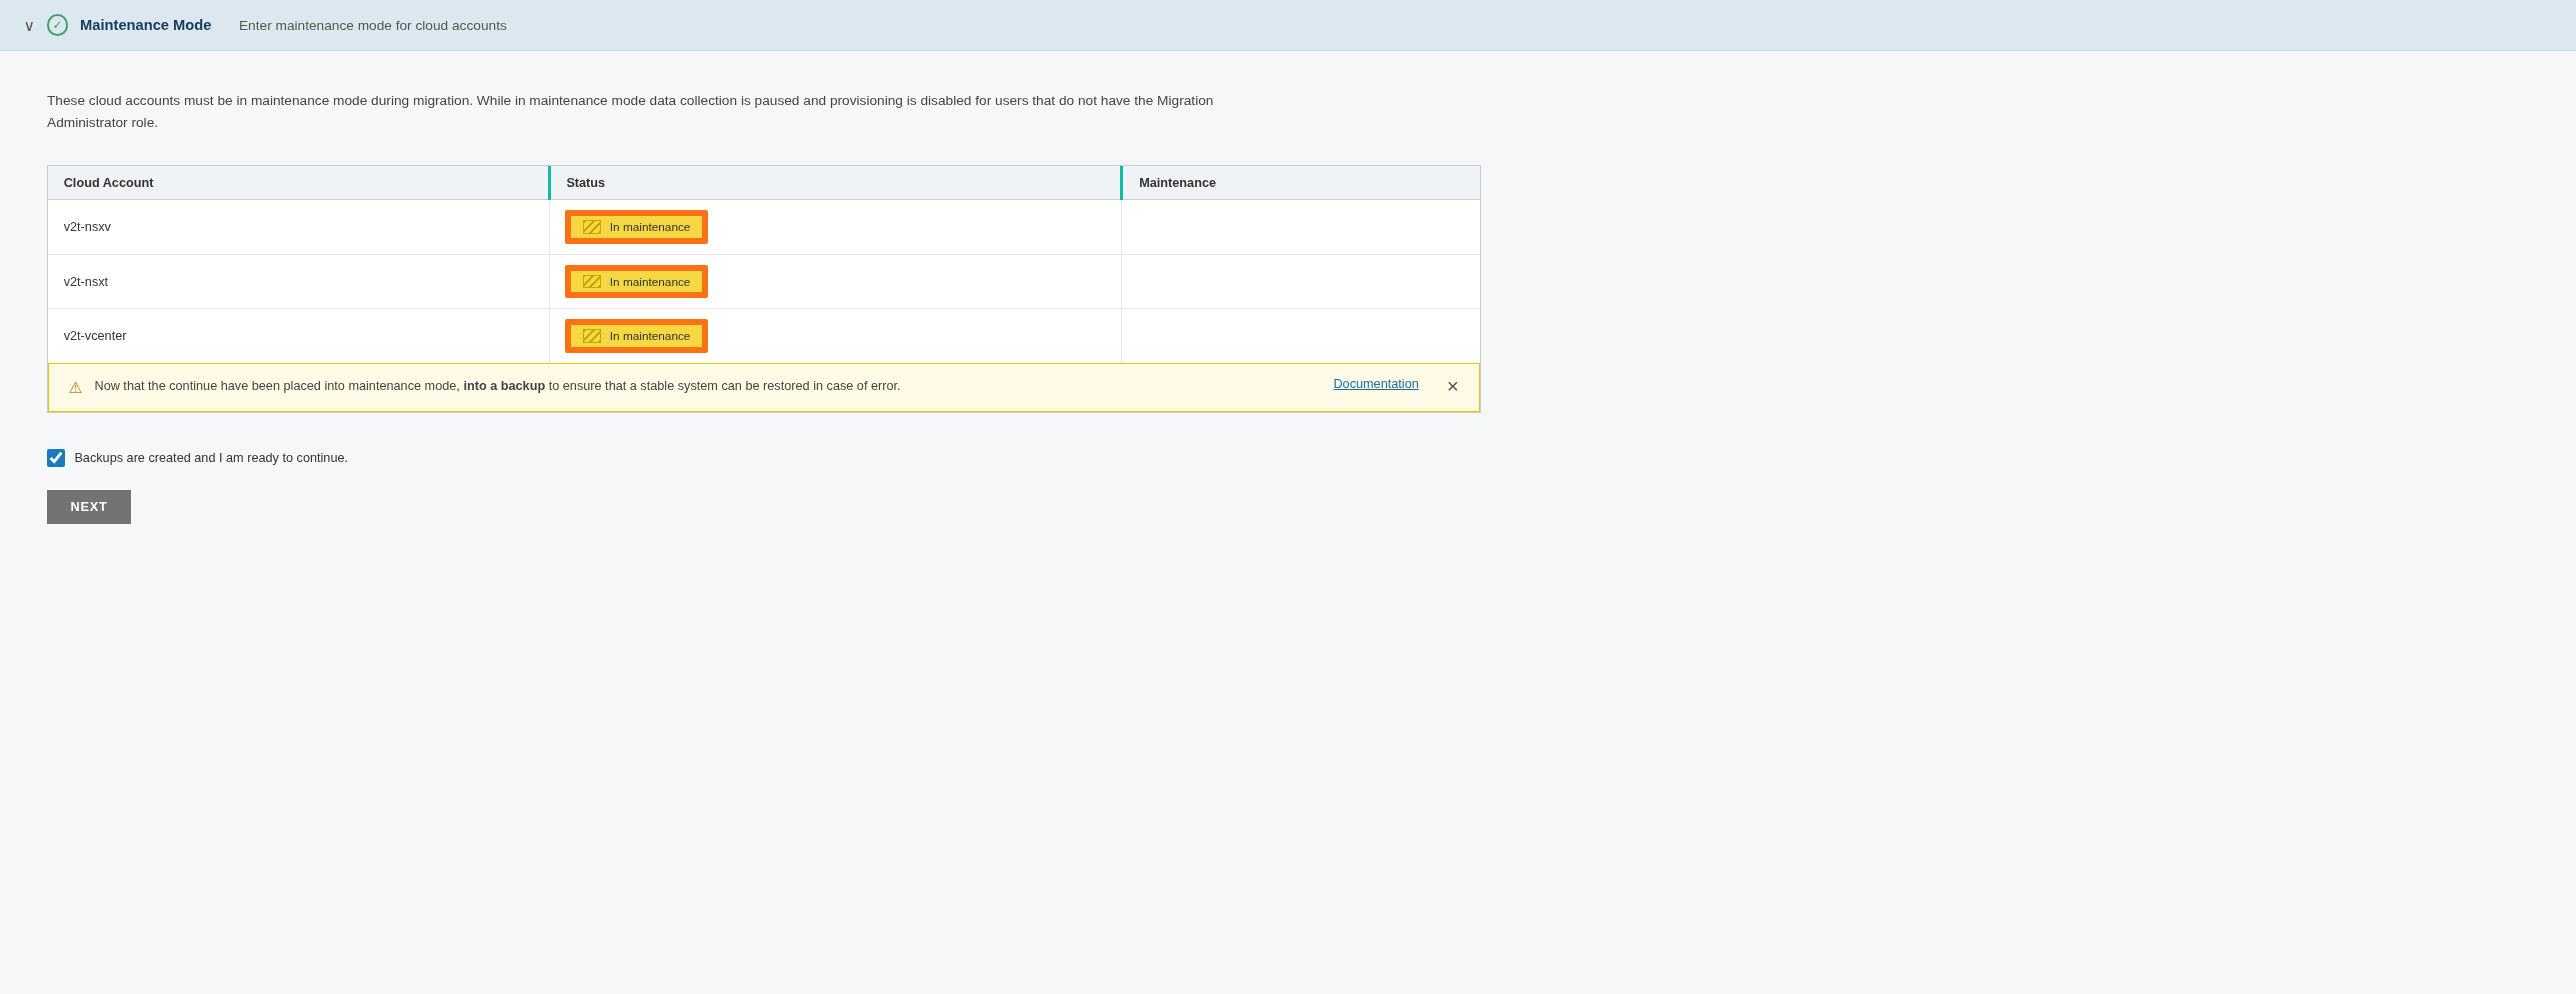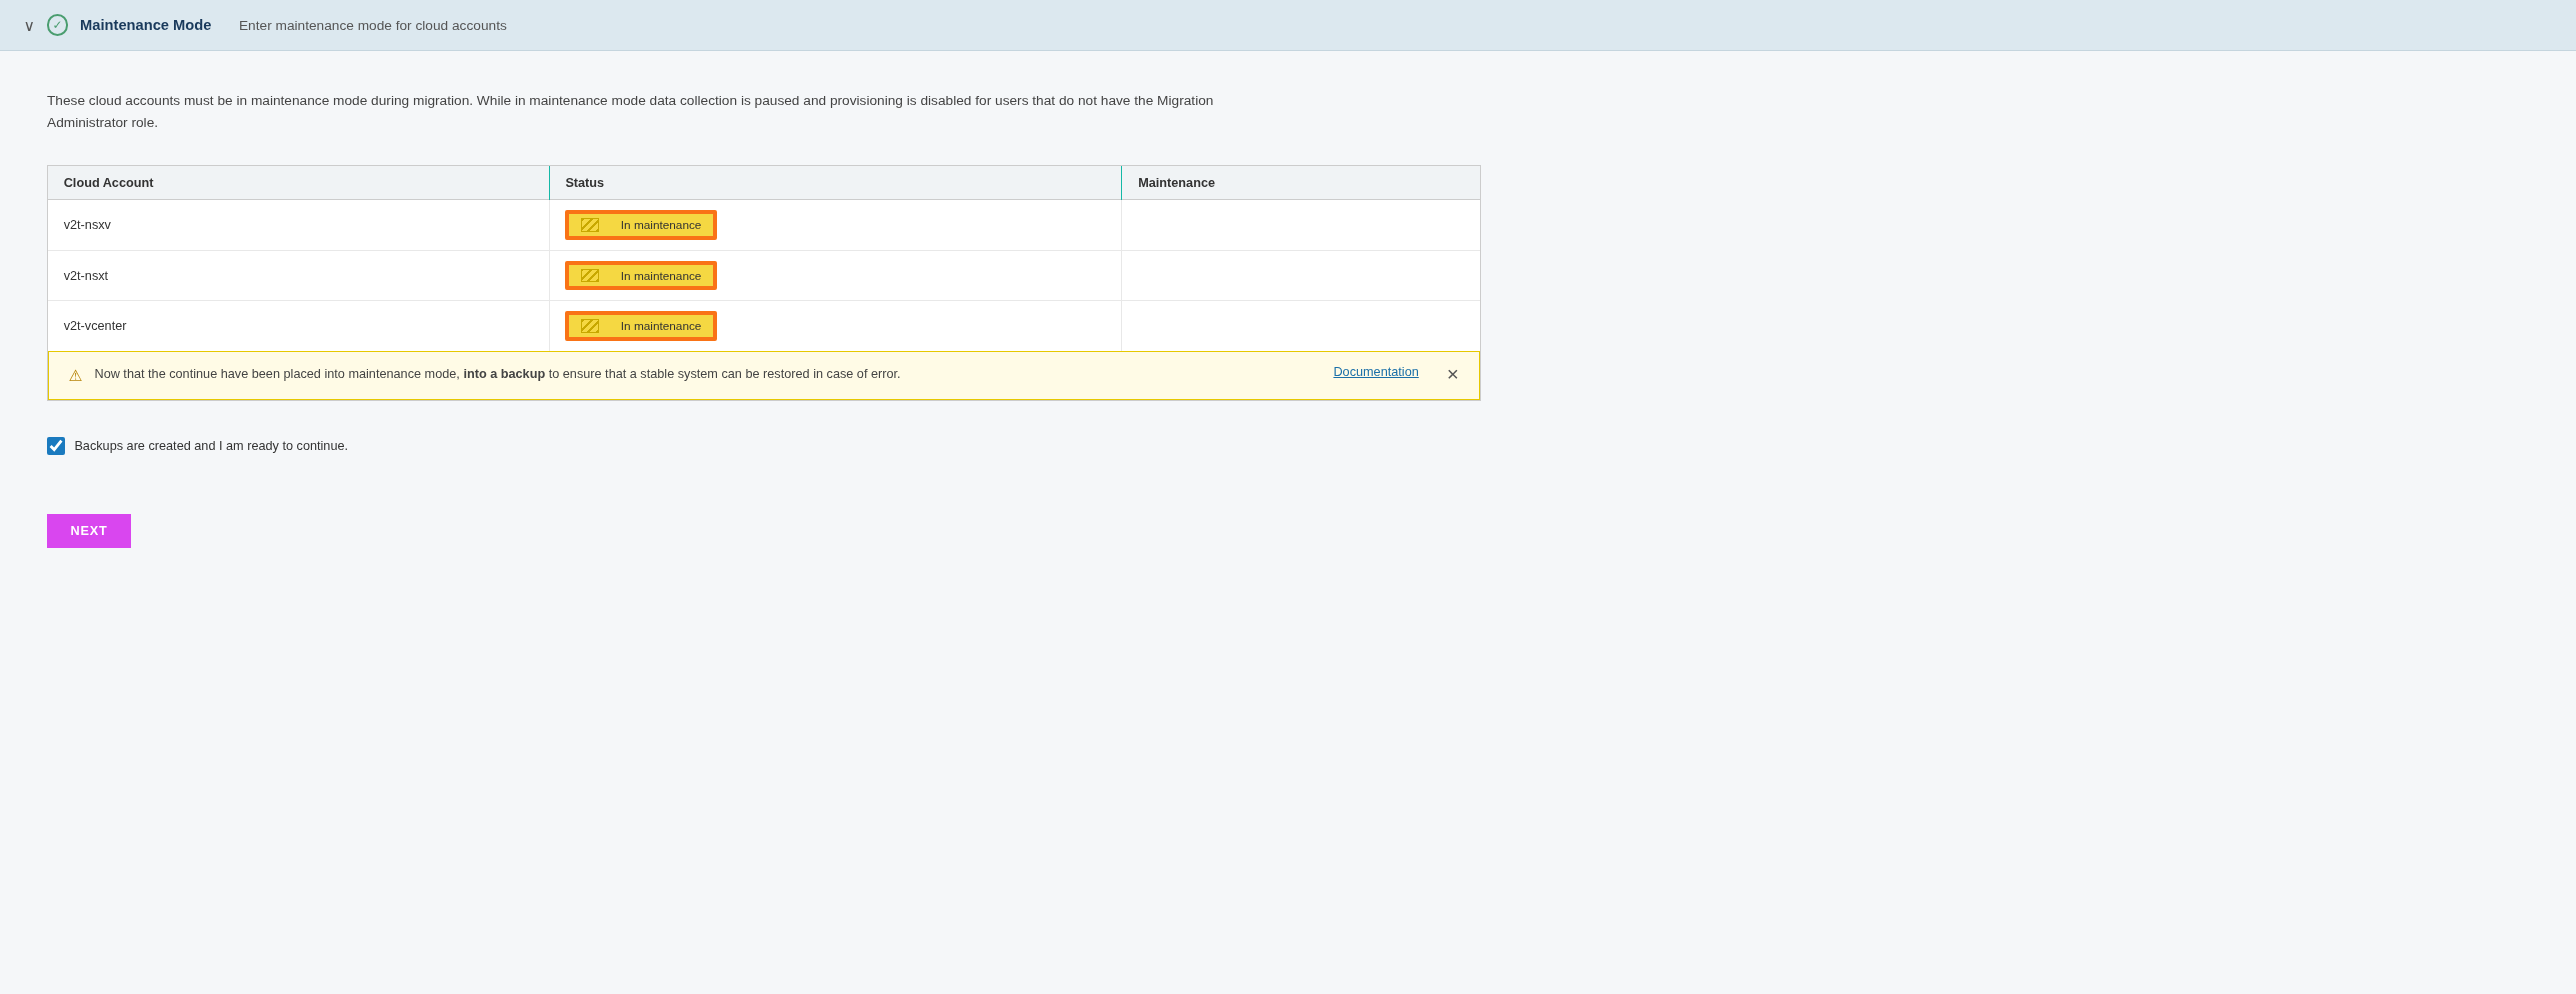--- a/index.html
+++ b/index.html
@@ -99,21 +99,21 @@
       background: #f0f3f5;
       border-bottom: 1px solid #ccc;
     }
 
     .data-table th {
       text-align: left;
       padding: 9.8px 15.7px;
       font-weight: 600;
       color: #333;
       font-size: 12.7px;
-      border-right: 1px solid #14b8a6;
+      border-right: 3px solid #14b8a6;
     }
 
     .data-table th:last-child {
       border-right: none;
     }
 
     .data-table td {
       padding: 9.8px 15.7px;
       border-bottom: 1px solid #e8e8e8;
       border-right: 1px solid #e8e8e8;
@@ -128,23 +128,23 @@
       border-bottom: none;
     }
 
     .col-account { width: 35%; }
     .col-status { width: 40%; }
     .col-desc { width: 25%; }
 
     .status-badge {
       display: inline-flex;
       align-items: center;
-      gap: 22px;
+      gap: 9px;
       background: #f5d842;
-      border: 4px solid #f97316;
+      border: 6px solid #f97316;
       padding: 3.9px 11.8px;
       border-radius: 2px;
       font-size: 11.8px;
       font-weight: 500;
       color: #333;
       text-align: right;
     }
 
     .status-badge-icon {
       display: inline-block;
@@ -221,30 +221,29 @@
       accent-color: #1a7abf;
       cursor: pointer;
     }
 
     .checkbox-label {
       font-size: 12.7px;
       color: #333;
     }
 
     .btn-next {
-      background: #d946ef;
+      background: #737373;
       color: white;
       border: none;
       padding: 9.8px 23.5px;
       font-size: 12.7px;
       font-weight: 600;
       letter-spacing: 0.8px;
       text-transform: uppercase;
       cursor: pointer;
-      margin-top: 36px;
     }
   </style>
 </head>
 <body>
 
 <div class="header-bar">
   <span class="header-chevron">∨</span>
   <div class="header-check-icon">
     <span>✓</span>
   </div>

